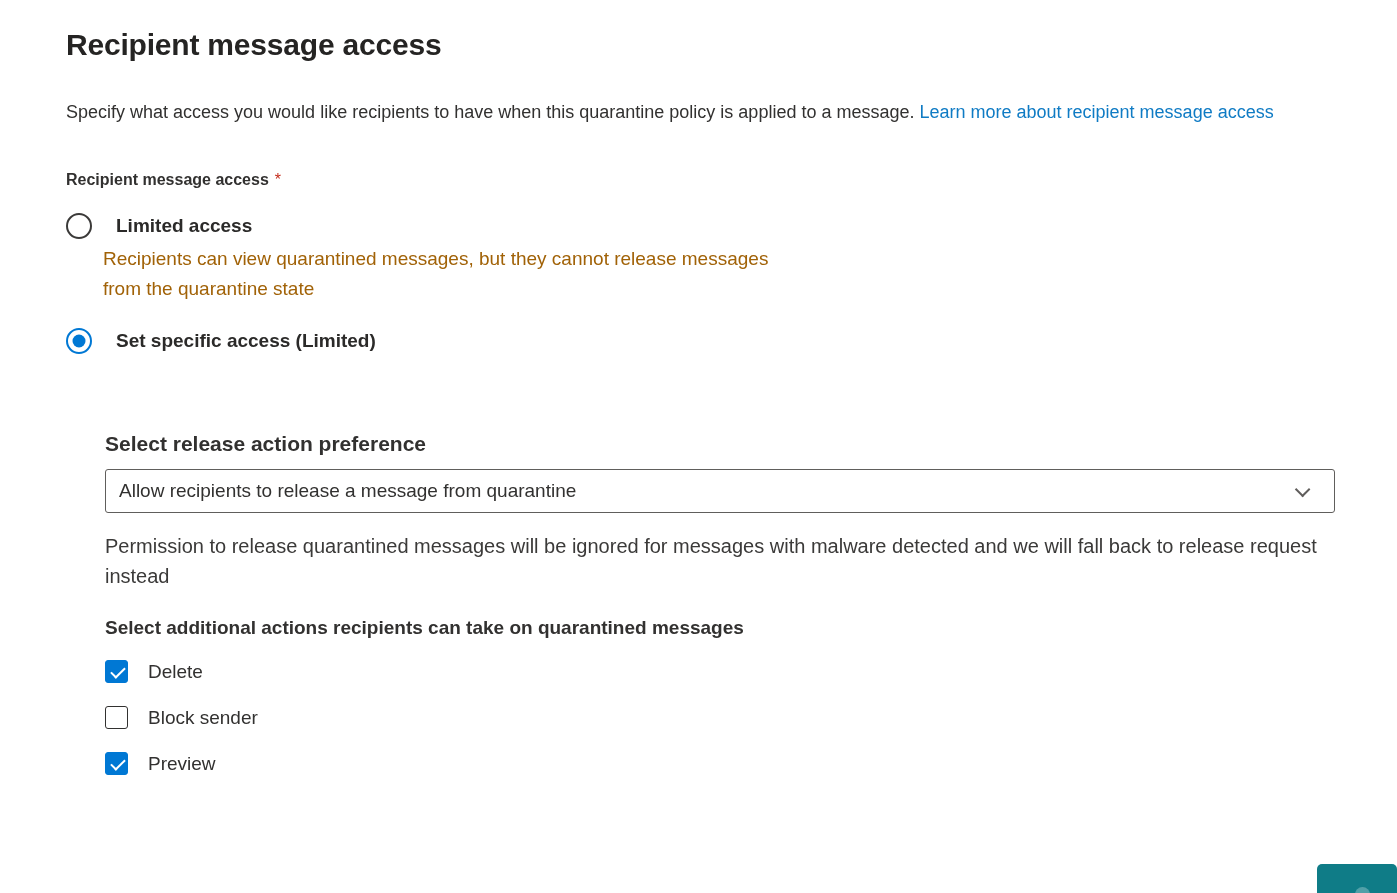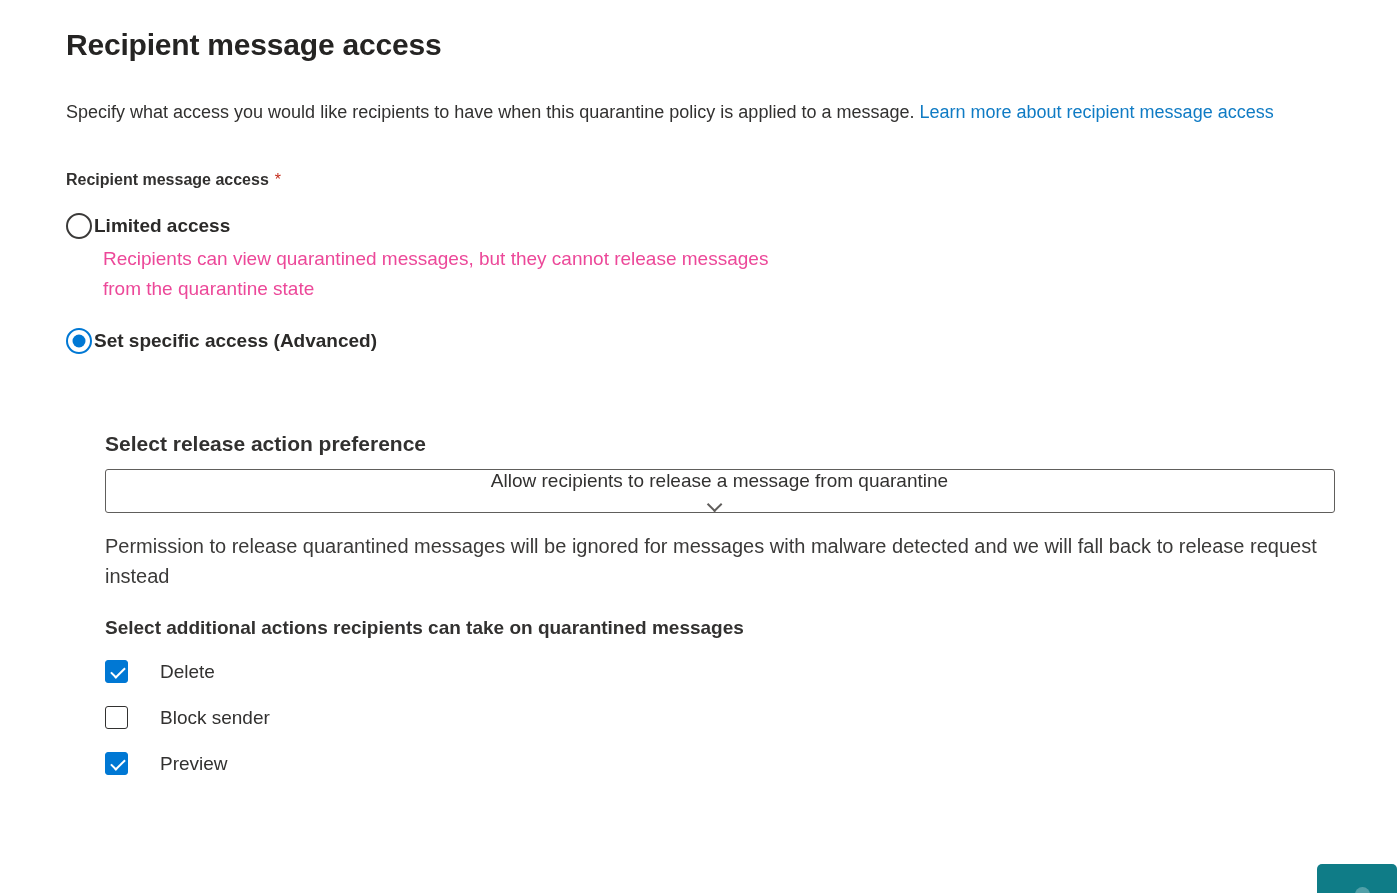--- a/index.html
+++ b/index.html
@@ -42,21 +42,21 @@
   .required {
     color: #c42b1c;
     margin-left: 6px;
     font-weight: 400;
   }
   
   .radio-option { margin-top: 24px; }
   .radio-row {
     display: flex;
     align-items: center;
-    gap: 2px;
+    gap: 24px;
     cursor: pointer;
   }
   .radio-circle {
     width: 26px; height: 26px;
     border-radius: 50%;
     border: 2px solid #3b3a39;
     background: #fff;
     flex: 0 0 auto;
     position: relative;
   }
@@ -74,21 +74,21 @@
     font-size: 19px;
     font-weight: 700;
     color: #2b2a29;
     line-height: 26px;
   }
   .radio-desc {
     margin: 5px 0 0 37px;
     font-size: 19px;
     line-height: 30px;
     max-width: 672px;
-    color: #ec4899;
+    color: #a16207;
   }
   
   .advanced {
     margin-left: 39px;
     margin-top: 78px;
   }
   .sub-label {
     font-size: 21px;
     font-weight: 700;
     color: #323130;
@@ -98,21 +98,20 @@
     width: 1230px;
     height: 44px;
     border: 1px solid #605e5c;
     border-radius: 3px;
     background: #fff;
     display: flex;
     align-items: center;
     justify-content: space-between;
     padding: 0 14px 0 13px;
     cursor: pointer;
-    flex-direction: column;
   }
   .dropdown-value {
     font-size: 19px;
     color: #323130;
   }
   .chevron {
     width: 11px; height: 11px;
     border-right: 2px solid #605e5c;
     border-bottom: 2px solid #605e5c;
     transform: rotate(45deg) translateY(-3px);
@@ -128,21 +127,21 @@
   .actions-label {
     margin-top: 26px;
     font-size: 19px;
     font-weight: 700;
     color: #323130;
   }
   .checkbox-list { margin-top: 4px; }
   .checkbox-row {
     display: flex;
     align-items: center;
-    gap: 32px;
+    gap: 20px;
     margin-top: 19px;
     height: 27px;
     cursor: pointer;
   }
   .checkbox {
     width: 23px; height: 23px;
     border: 1px solid #323130;
     border-radius: 3px;
     background: #fff;
     flex: 0 0 auto;
@@ -201,21 +200,21 @@
       <div class="radio-row">
         <span class="radio-circle"></span>
         <span class="radio-title">Limited access</span>
       </div>
       <div class="radio-desc">Recipients can view quarantined messages, but they cannot release messages from the quarantine state</div>
     </div>
 
     <div class="radio-option">
       <div class="radio-row">
         <span class="radio-circle on"></span>
-        <span class="radio-title">Set specific access (Advanced)</span>
+        <span class="radio-title">Set specific access (Limited)</span>
       </div>
     </div>
 
   </div>
 
   <div class="advanced">
 
     <div class="sub-label">Select release action preference</div>
 
     <div class="dropdown">

